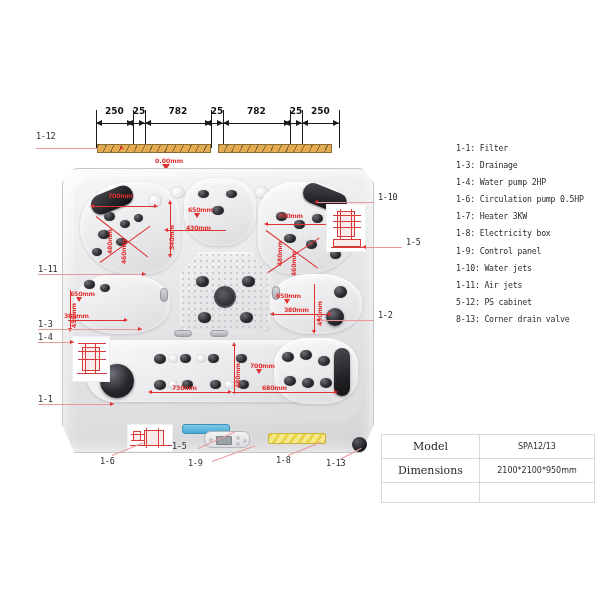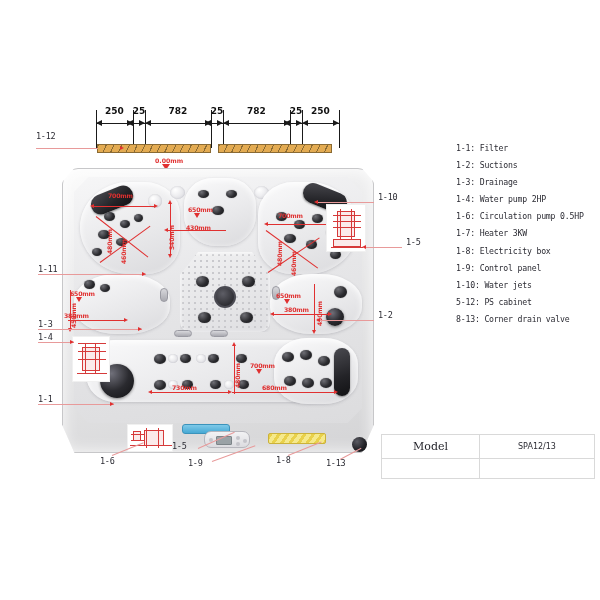--- a/index.html
+++ b/index.html
@@ -485,37 +485,41 @@
   <div class="callout" style="left:188px;top:458px">1-9</div>
 
   <div class="leader" style="left:288px;top:455px;width:36px;transform:rotate(-22deg);transform-origin:left center"></div>
   <div class="callout" style="left:276px;top:455px">1-8</div>
 
   <div class="leader" style="left:340px;top:459px;width:24px;transform:rotate(-28deg);transform-origin:left center"></div>
   <div class="callout" style="left:326px;top:458px">1-13</div>
 
   <div id="legend">
     <div class="legItem">1-1: Filter</div>
-    <div class="legItem">1-2: Suctions</div>
     <div class="legItem">1-3: Drainage</div>
     <div class="legItem">1-4: Water pump 2HP</div>
     <div class="legItem">1-6: Circulation pump 0.5HP</div>
     <div class="legItem">1-7: Heater 3KW</div>
     <div class="legItem">1-8: Electricity box</div>
     <div class="legItem">1-9: Control panel</div>
     <div class="legItem">1-10: Water jets</div>
+    <div class="legItem">1-11: Air jets</div>
     <div class="legItem">5-12: PS cabinet</div>
     <div class="legItem">8-13: Corner drain valve</div>
   </div>
 
   <table id="spectable">
     <tbody>
         <tr>
       <td class="tdKey">Model</td>
       <td class="tdVal">SPA12/13</td>
+    </tr>
+    <tr>
+      <td class="tdKey">Dimensions</td>
+      <td class="tdVal">2100*2100*950mm</td>
     </tr>
     <tr class="rowTall">
       <td class="tdKey"></td>
       <td class="tdVal"></td>
     </tr>
   </tbody>
     </table>
 
 </div>
 

